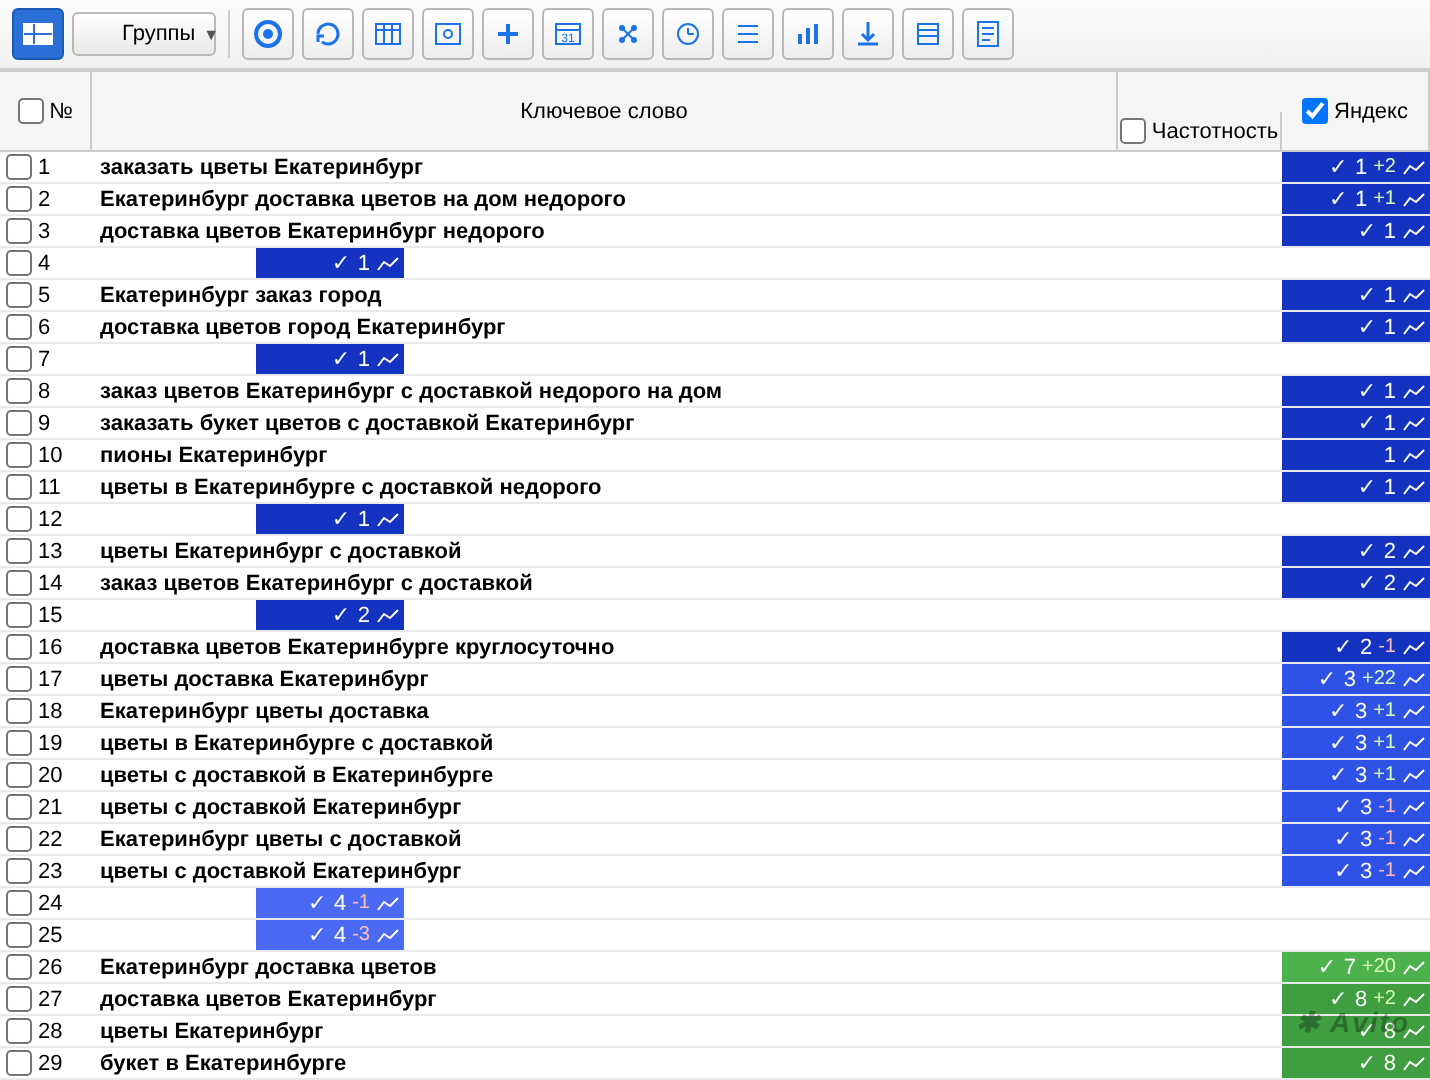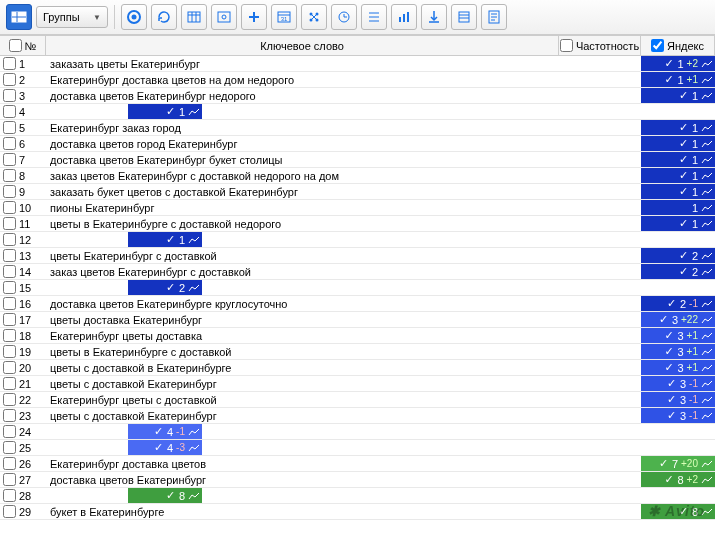--- a/index.html
+++ b/index.html
@@ -2,39 +2,39 @@
 <html><head>
 <meta charset="utf-8">
 <style>
   * { box-sizing: border-box; margin: 0; padding: 0; }
   body { font-family: Arial, sans-serif; font-size: 11px; background: #fff; width: 715px; }
   
   .toolbar { display: flex; align-items: center; gap: 4px; padding: 4px 6px; background: linear-gradient(#fdfdfd,#f0f0f0); border-bottom: 1px solid #ccc; }
   .tb-btn { display: inline-flex; align-items: center; justify-content: center; width: 26px; height: 26px; border: 1px solid #b8b8b8; border-radius: 3px; background: linear-gradient(#fff,#eee); cursor: pointer; }
   .tb-btn.active { background: #2a70d6; border-color:#1a58b8; }
   .tb-btn svg { width:16px; height:16px; }
-  .dropdown { display:flex; align-items:center; gap:4px; border:1px solid #b8b8b8; border-radius:3px; background: linear-gradient(#fff,#e8e8e8); padding: 4px 6px; font-size:11px; cursor:pointer; width:72px; justify-content:space-between; }
+  .dropdown { display:flex; align-items:center; gap:4px; border:1px solid #b8b8b8; border-radius:3px; background: linear-gradient(#fff,#e8e8e8); padding: 4px 24px; font-size:11px; cursor:pointer; width:72px; justify-content:space-between; }
   .dropdown span.caret { font-size:8px; color:#555; }
   .sep { width:1px; height:24px; background:#ccc; margin:0 2px;}
   
   .grid { width:100%; }
   .hdr { display:flex; background:#f5f5f5; border-bottom:1px solid #ccc; border-top:1px solid #ccc; }
   .hdr .cell { border-right:1px solid #ccc; padding:3px 4px; display:flex; align-items:center; justify-content:center; font-size:11px; }
   .col-n { width:46px; justify-content:flex-start;}
   .col-key { flex:1; }
-  .col-freq { width:82px; }
+  .col-freq { width:82px;margin-top:20px; }
   .col-y { width:74px; }
   .hdr input[type=checkbox]{ margin-right:3px;}
   
   .rows { }
   .row { display:flex; border-bottom:1px solid #e9e9e9; height:16px; align-items:stretch; }
   .row .c { display:flex; align-items:center; font-size:11px; }
   .row .c.n { width:46px; padding-left:3px;}
   .row .c.n input { margin-right:3px; }
-  .row .c.k { flex:1; padding-left:4px; }
+  .row .c.k { flex:1; padding-left:4px;font-weight:bold; }
   .row .c.f { width:82px; }
   .row .c.y { width:74px; color:#fff; justify-content:flex-end; padding-right:2px; gap:3px; }
   .y.dblue { background:#1433c0; }
   .y.blue  { background:#2f52e6; }
   .y.ltblue{ background:#4a6af3; }
   .y.green { background:#4db24d; }
   .y.dgreen{ background:#3f9e3f; }
   .check { display:inline-block; width:10px;}
   .pos { color:#d7ffb5; font-size:10px;}
   .neg { color:#ffbcbc; font-size:10px;}
@@ -215,21 +215,20 @@
       <div class="row">
       <div class="c n"><input type="checkbox" style="">6</div>
       <div class="c k">доставка цветов город Екатеринбург</div>
       <div class="c f"></div>
       <div class="c y dblue"><span class="check">✓</span> 1  <svg class="chart-ic" viewBox="0 0 12 10">
             <polyline points="1,8 4,4 7,6 11,2" fill="none" stroke="#fff" stroke-width="1"></polyline>
           </svg></div>
     </div>
       <div class="row">
       <div class="c n"><input type="checkbox" style="">7</div>
-      <div class="c k">доставка цветов Екатеринбург букет столицы</div>
       <div class="c f"></div>
       <div class="c y dblue"><span class="check">✓</span> 1  <svg class="chart-ic" viewBox="0 0 12 10">
             <polyline points="1,8 4,4 7,6 11,2" fill="none" stroke="#fff" stroke-width="1"></polyline>
           </svg></div>
     </div>
       <div class="row">
       <div class="c n"><input type="checkbox" style="">8</div>
       <div class="c k">заказ цветов Екатеринбург с доставкой недорого на дом</div>
       <div class="c f"></div>
       <div class="c y dblue"><span class="check">✓</span> 1  <svg class="chart-ic" viewBox="0 0 12 10">
@@ -379,20 +378,21 @@
       <div class="row">
       <div class="c n"><input type="checkbox" style="">27</div>
       <div class="c k">доставка цветов Екатеринбург</div>
       <div class="c f"></div>
       <div class="c y dgreen"><span class="check">✓</span> 8 <span class="pos">+2</span> <svg class="chart-ic" viewBox="0 0 12 10">
             <polyline points="1,8 4,4 7,6 11,2" fill="none" stroke="#fff" stroke-width="1"></polyline>
           </svg></div>
     </div>
       <div class="row">
       <div class="c n"><input type="checkbox" style="">28</div>
+      <div class="c k">цветы Екатеринбург</div>
       <div class="c f"></div>
       <div class="c y dgreen"><span class="check">✓</span> 8  <svg class="chart-ic" viewBox="0 0 12 10">
             <polyline points="1,8 4,4 7,6 11,2" fill="none" stroke="#fff" stroke-width="1"></polyline>
           </svg></div>
     </div>
       <div class="row">
       <div class="c n"><input type="checkbox" style="">29</div>
       <div class="c k">букет в Екатеринбурге</div>
       <div class="c f"></div>
       <div class="c y dgreen"><span class="check">✓</span> 8  <svg class="chart-ic" viewBox="0 0 12 10">

